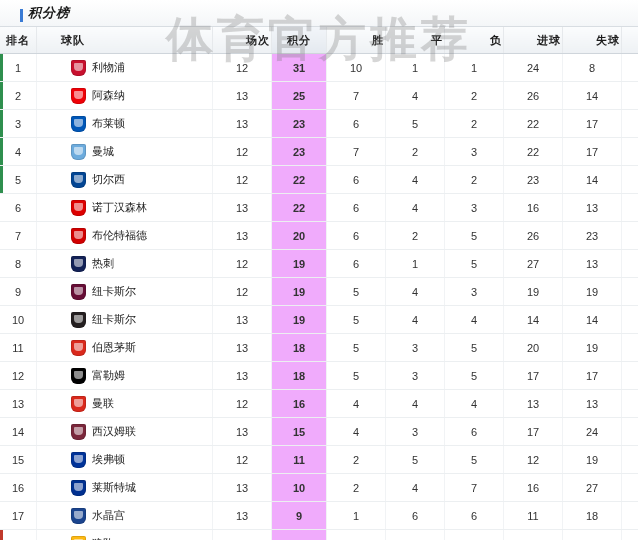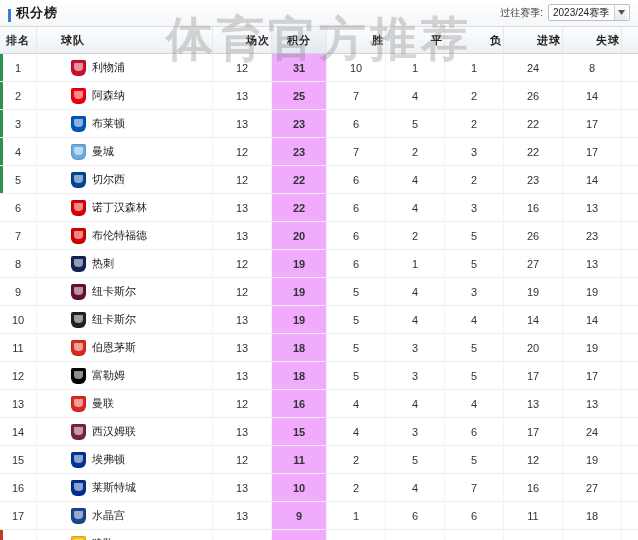--- a/index.html
+++ b/index.html
@@ -15,21 +15,21 @@
   .page{position:relative;width:638px;height:540px;}
 
   
   .header{
     position:relative;
     height:26px;
     background:linear-gradient(#ffffff,#f4f6f8);
     border-bottom:1px solid #d8dde2;
     display:flex;align-items:center;
   }
-  .title-wrap{display:flex;align-items:flex-end;padding-left:8px;}
+  .title-wrap{display:flex;align-items:flex-end;padding-left:20px;font-style:italic;}
   .title-bar{width:3px;height:13px;background:#3a7bd5;margin-right:5px;}
   .title-text{font-size:13px;font-weight:bold;color:#1b1b1b;letter-spacing:1px;}
   .season-wrap{
     position:absolute;right:8px;top:4px;
     display:flex;align-items:center;gap:5px;
     font-size:10px;color:#444;
   }
   .season-select{
     display:flex;align-items:center;justify-content:space-between;
     width:82px;height:17px;
@@ -107,31 +107,20 @@
 </style>
 </head>
 <body>
 
 <div class="page">
 
   <div class="header">
     <div class="title-wrap">
       <div class="title-bar"></div>
       <div class="title-text">积分榜</div>
-    </div>
-    <div class="season-wrap">
-      <span>过往赛季:</span>
-      <div class="season-select">
-        <span>2023/24赛季</span>
-        <span class="caret">
-          <svg width="7" height="5" viewBox="0 0 7 5">
-              <path d="M0 0 L7 0 L3.5 5 Z" fill="#555"></path>
-            </svg>
-        </span>
-      </div>
     </div>
   </div>
 
   <table class="standings">
     <thead>
       <tr>
         <th class="c-rank">排名</th>
         <th class="c-team">球队</th>
         <th class="c-num">场次</th>
         <th class="c-pts">积分</th>

